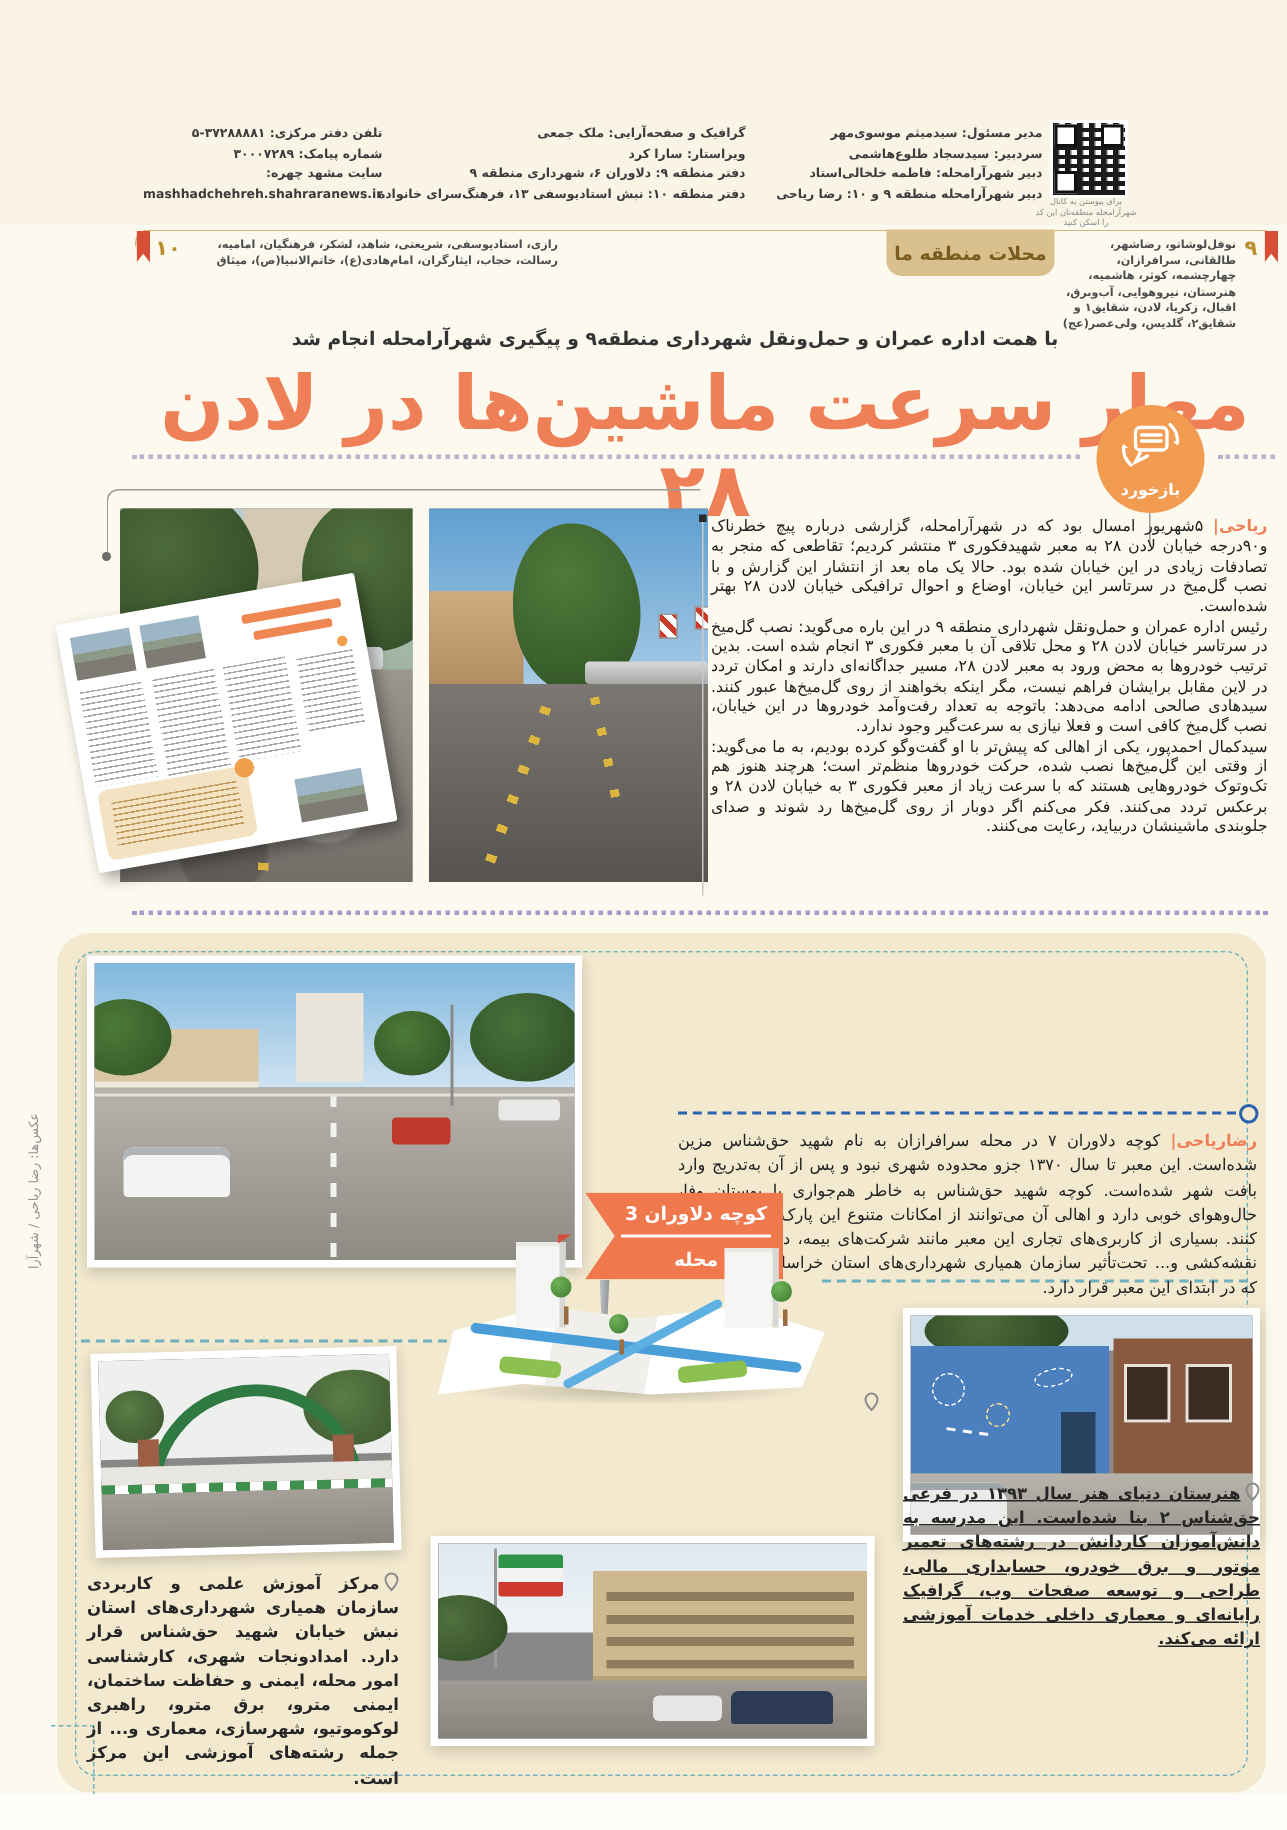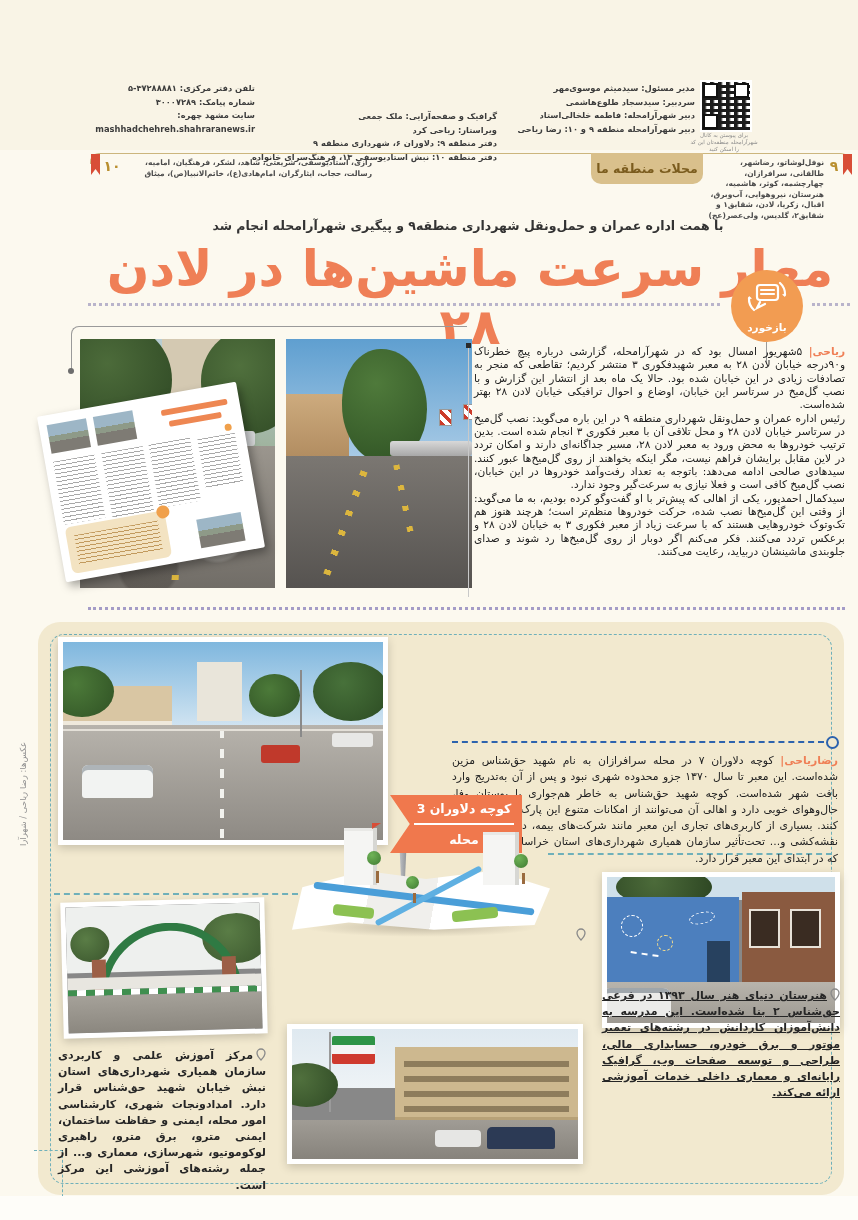--- a/index.html
+++ b/index.html
@@ -79,23 +79,23 @@
     </div>
     <div class="abs qr-cap" style="left:688px;top:132px;width:72px;">برای پیوستن به کانال شهرآرامحله منطقه‌تان این کد را اسکن کنید</div>
 
     <div class="abs mast-col" style="left:505px;top:82px;width:190px;text-align:right;">
       <div class="nowrap">مدیر مسئول: سیدمیثم موسوی‌مهر</div>
       <div class="nowrap">سردبیر: سیدسجاد طلوع‌هاشمی</div>
       <div class="nowrap">دبیر شهرآرامحله: فاطمه خلخالی‌استاد</div>
       <div class="nowrap">دبیر شهرآرامحله منطقه ۹ و ۱۰: رضا ریاحی</div>
     </div>
 
-    <div class="abs mast-col" style="left:310px;top:82px;width:187px;margin-top:28px;">
+    <div class="abs mast-col" style="left:310px;top:82px;width:187px;">
       <div class="nowrap">گرافیک و صفحه‌آرایی: ملک جمعی</div>
-      <div class="nowrap">ویراستار: ریاحی کرد</div>
+      <div class="nowrap">ویراستار: سارا کرد</div>
       <div class="nowrap">دفتر منطقه ۹: دلاوران ۶، شهرداری منطقه ۹</div>
       <div class="nowrap">دفتر منطقه ۱۰: نبش استادیوسفی ۱۳، فرهنگ‌سرای خانواده</div>
     </div>
 
     <div class="abs mast-col" style="left:85px;top:82px;width:170px;">
       <div class="nowrap">تلفن دفتر مرکزی: ۳۷۲۸۸۸۸۱-۵</div>
       <div class="nowrap">شماره پیامک: ۳۰۰۰۷۲۸۹</div>
       <div class="nowrap">سایت مشهد چهره:</div>
       <div class="nowrap ltr">mashhadchehreh.shahraranews.ir</div>
     </div>
@@ -105,21 +105,21 @@
   <div class="abs badge" style="left:591px;top:153px;width:112px;height:31px;">محلات منطقه ما</div>
 
   <div class="abs bookmark" style="left:843px;top:154px;"></div>
   <div class="abs dnum" style="left:826px;top:158px;width:16px;text-align:center;">۹</div>
   <div class="abs nlist" style="left:706px;top:158px;width:118px;">نوفل‌لوشاتو، رضاشهر، طالقانی، سرافرازان، چهارچشمه، کوثر، هاشمیه، هنرستان، نیروهوایی، آب‌وبرق، اقبال، زکریا، لادن، شقایق۱ و شقایق۲، گلدیس، ولی‌عصر(عج)</div>
 
   <div class="abs bookmark" style="left:91px;top:154px;"></div>
   <div class="abs dnum" style="left:101px;top:158px;width:22px;text-align:center;">۱۰</div>
   <div class="abs nlist" style="left:122px;top:158px;width:250px;">رازی، استادیوسفی، شریعتی، شاهد، لشکر، فرهنگیان، امامیه، رسالت، حجاب، ایثارگران، امام‌هادی(ع)، خاتم‌الانبیا(ص)، میثاق</div>
 
-  <div class="abs kicker" style="left:88px;top:218px;width:760px;text-align:center;">با همت اداره عمران و حمل‌ونقل شهرداری منطقه۹ و پیگیری شهرآرامحله انجام شد</div>
+  <div class="abs kicker" style="left:70px;top:218px;width:760px;text-align:center;">با همت اداره عمران و حمل‌ونقل شهرداری منطقه۹ و پیگیری شهرآرامحله انجام شد</div>
   <div class="abs headline" style="left:100px;top:240px;width:740px;">مهار سرعت ماشین‌ها در لادن ۲۸</div>
 
   <div class="abs dotrow" style="left:88px;top:303px;width:632px;"></div>
   <div class="abs dotrow" style="left:812px;top:303px;width:38px;"></div>
 
   <div class="abs fb-circle" style="left:731px;top:270px;">
     <svg width="46" height="42" viewBox="0 0 46 42" style="position:absolute;left:13px;top:6px;" fill="none" stroke="#ffffff" stroke-width="2.2" stroke-linecap="round">
       <rect x="13" y="9" width="21" height="15" rx="3"></rect>
       <path d="M17 14h13 M17 18h13 M16 26l-3 6 8-4"></path>
       <path d="M36 7a15 15 0 0 1 5 12"></path>

